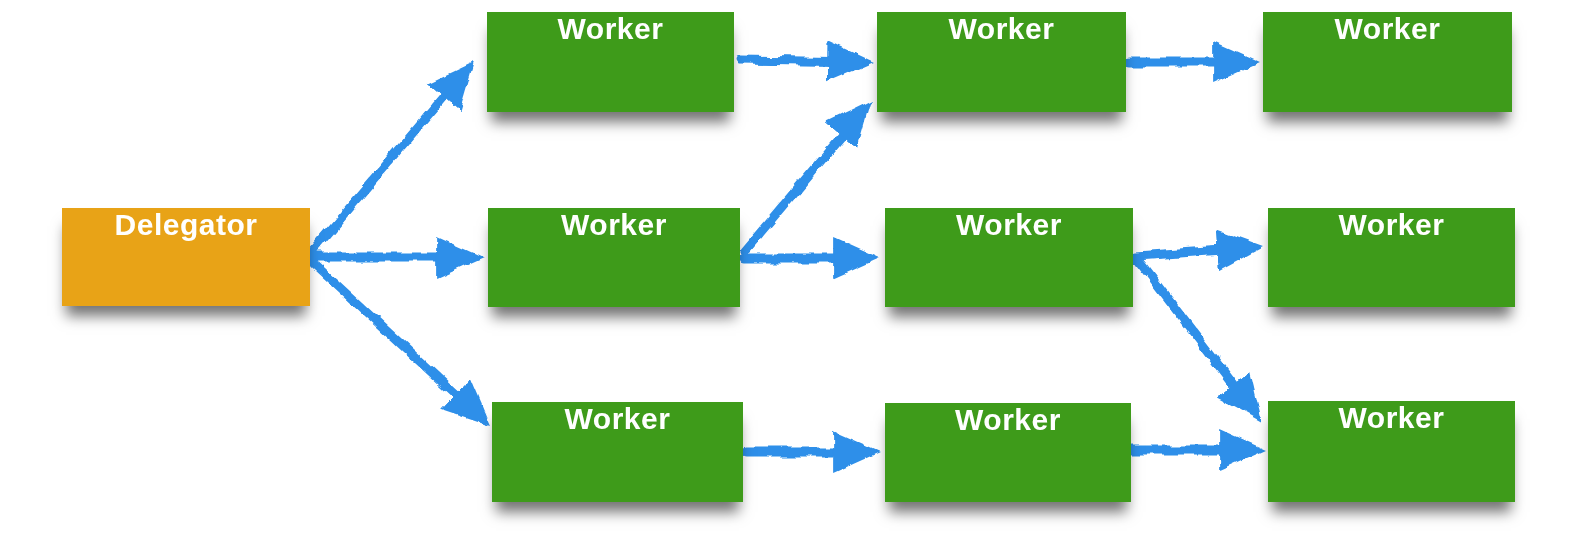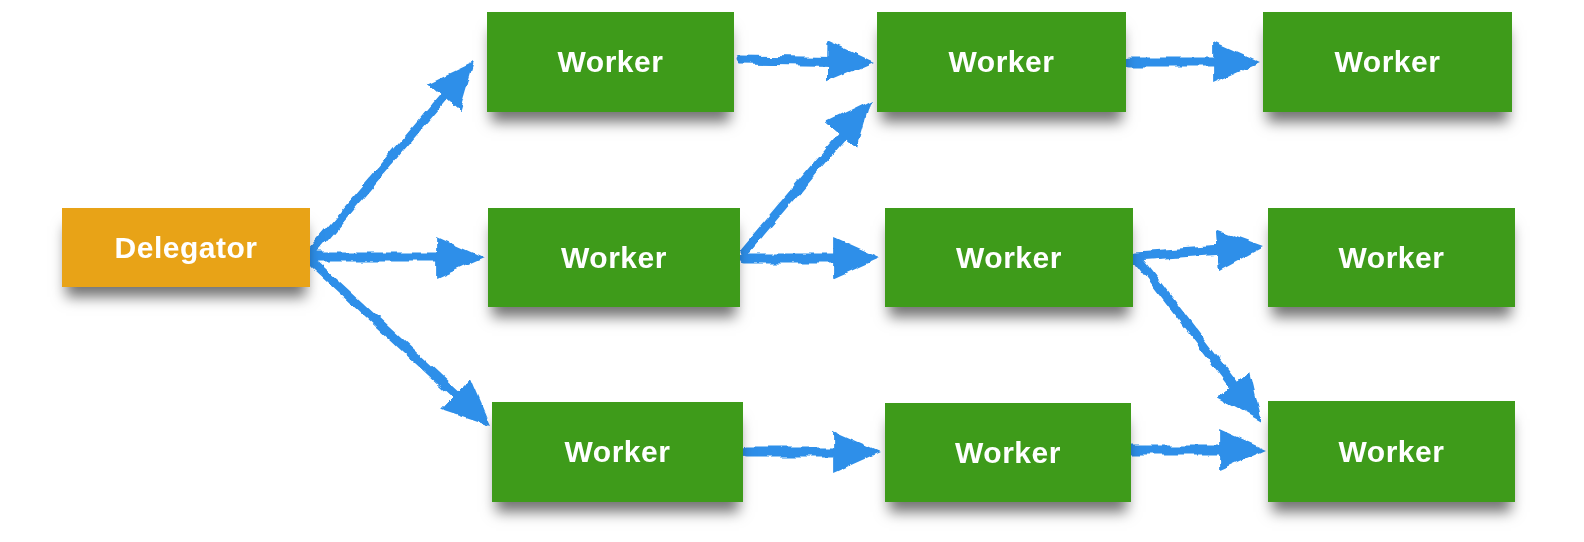--- a/index.html
+++ b/index.html
@@ -26,21 +26,21 @@
     left: 0;
     top: 0;
     width: 100%;
     height: 100%;
     z-index: 2;
     pointer-events: none;
   }
   .node {
     position: absolute;
     display: flex;
-    align-items: center;
+    align-items: flex-start;
     justify-content: center;
     color: #ffffff;
     font-weight: bold;
     font-size: 30px;
     letter-spacing: 0.5px;
     box-shadow: 0 14px 13px -4px rgba(0,0,0,0.55);
   }
   .node.worker    { background: var(--worker-fill); }
   .node.delegator { background: var(--delegator-fill); }
 </style>
@@ -66,21 +66,21 @@
         <line x1="744" y1="252" x2="845.6" y2="131.4" marker-end="url(#arrowhead)"></line>
         <line x1="744" y1="258" x2="839.0" y2="258.0" marker-end="url(#arrowhead)"></line>
         <line x1="1130" y1="62" x2="1219.0" y2="62.0" marker-end="url(#arrowhead)"></line>
         <line x1="1136" y1="256" x2="1223.1" y2="249.9" marker-end="url(#arrowhead)"></line>
         <line x1="1138" y1="260" x2="1237.1" y2="389.4" marker-end="url(#arrowhead)"></line>
         <line x1="747" y1="452" x2="839.0" y2="452.0" marker-end="url(#arrowhead)"></line>
         <line x1="1133" y1="450" x2="1225.0" y2="450.0" marker-end="url(#arrowhead)"></line>
       </g>
   </svg>
   <div id="node-layer">
-      <div class="node delegator" style="left: 62px; top: 208px; width: 248px; height: 79px; color: rgb(255, 255, 255);">
+      <div class="node delegator" style="left: 62px; top: 208px; width: 248px; height: 98px; color: rgb(255, 255, 255);">
         <span>Delegator</span>
       </div>
       <div class="node worker" style="left: 487px; top: 12px; width: 247px; height: 100px; color: rgb(255, 255, 255);">
         <span>Worker</span>
       </div>
       <div class="node worker" style="left: 877px; top: 12px; width: 249px; height: 100px; color: rgb(255, 255, 255);">
         <span>Worker</span>
       </div>
       <div class="node worker" style="left: 1263px; top: 12px; width: 249px; height: 100px; color: rgb(255, 255, 255);">
         <span>Worker</span>

